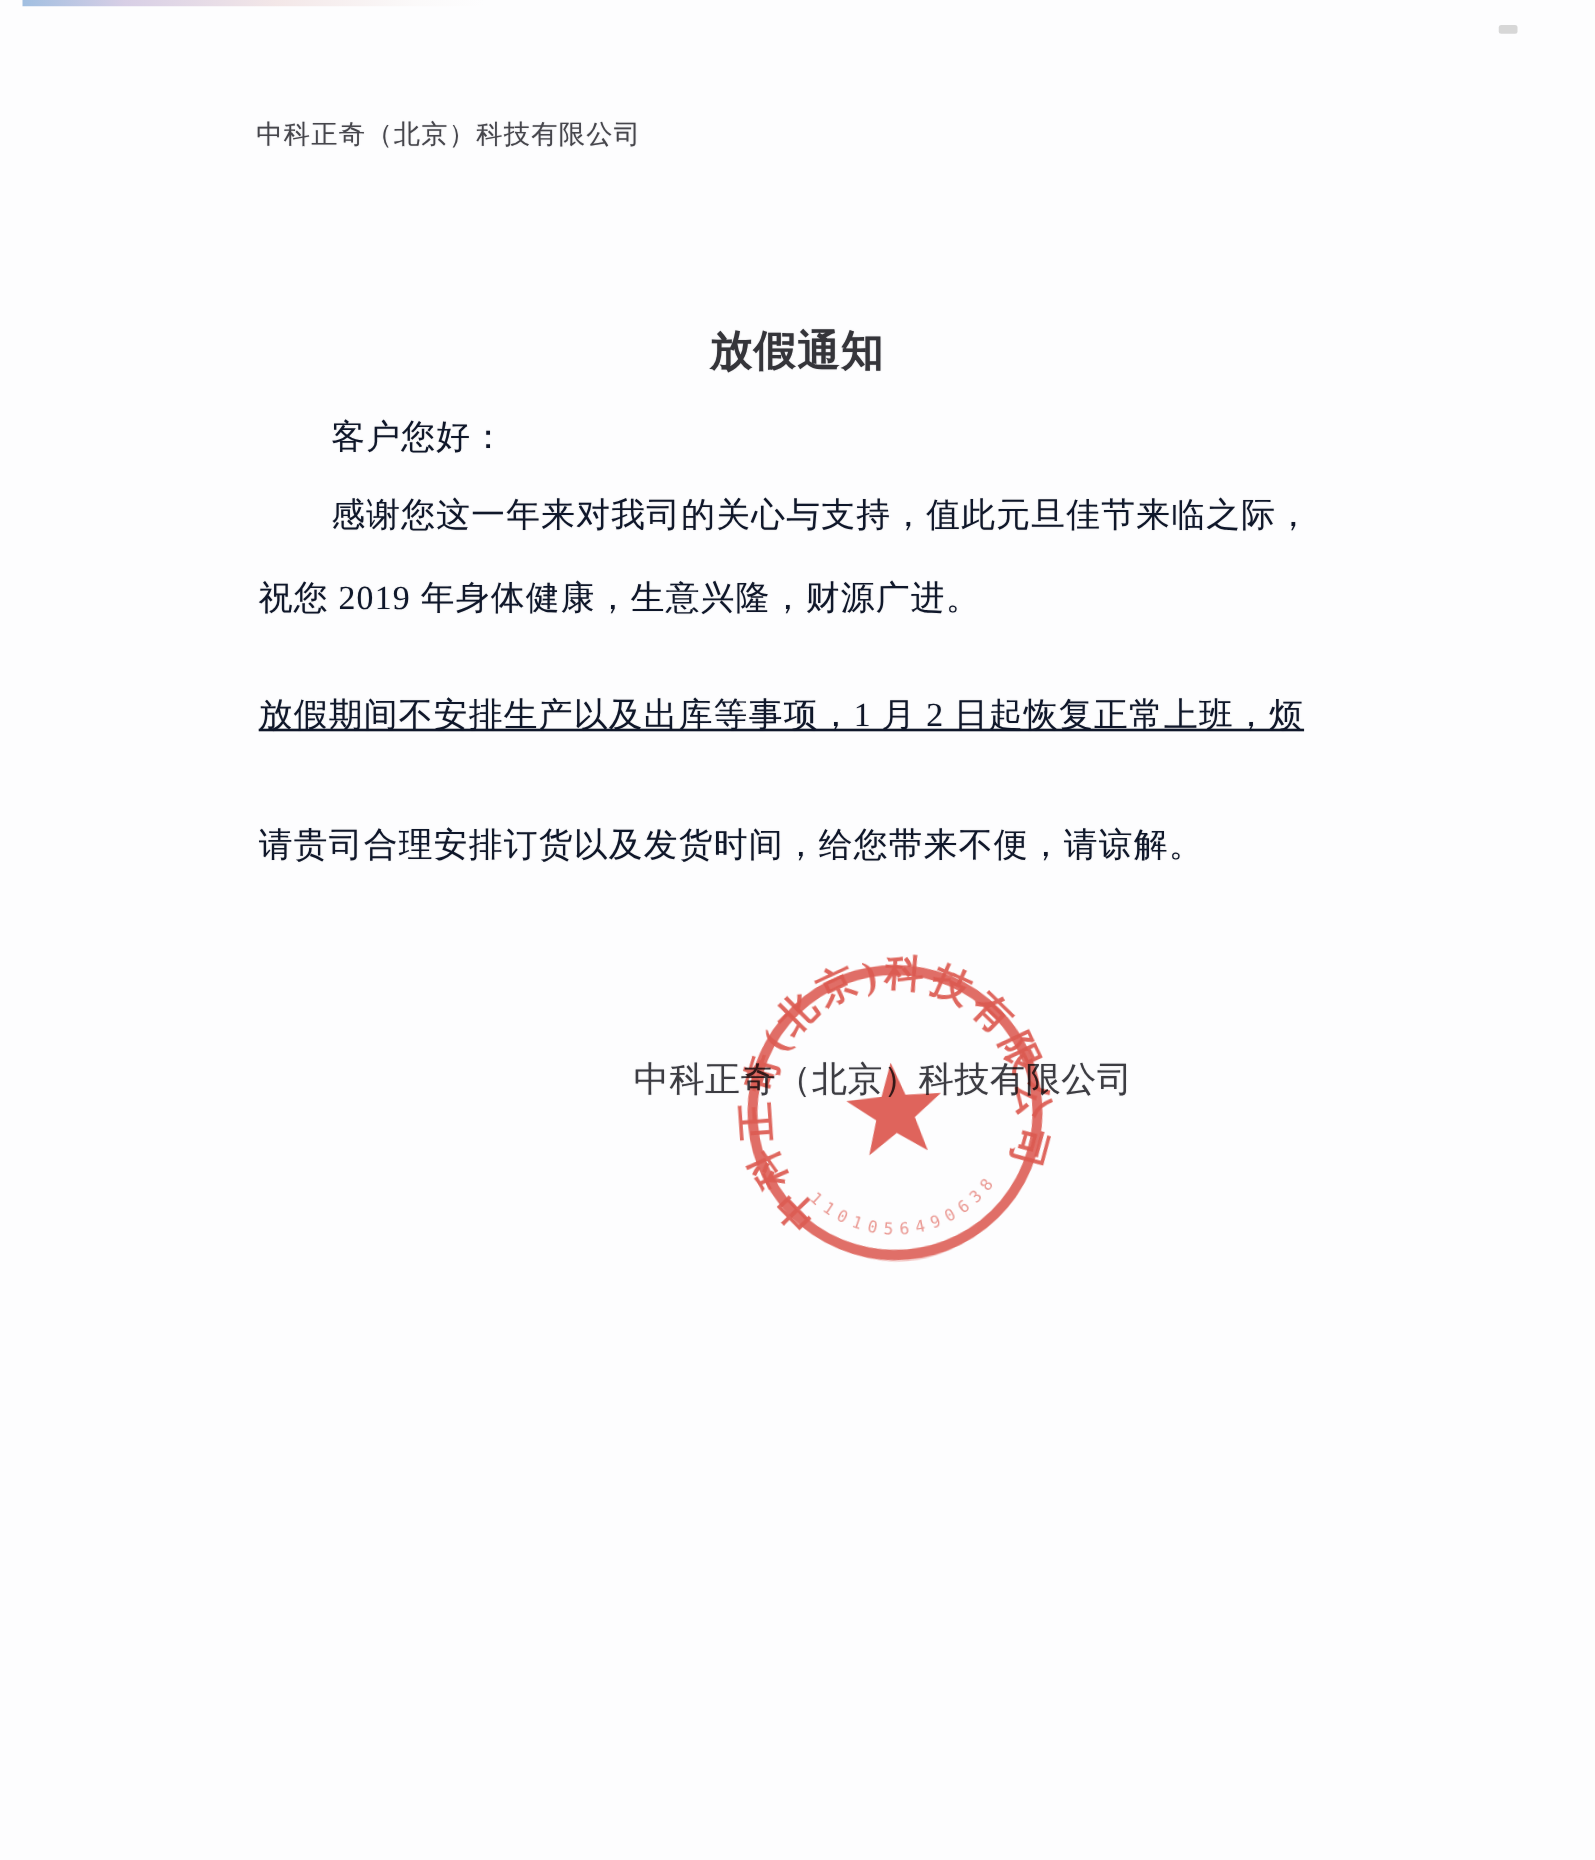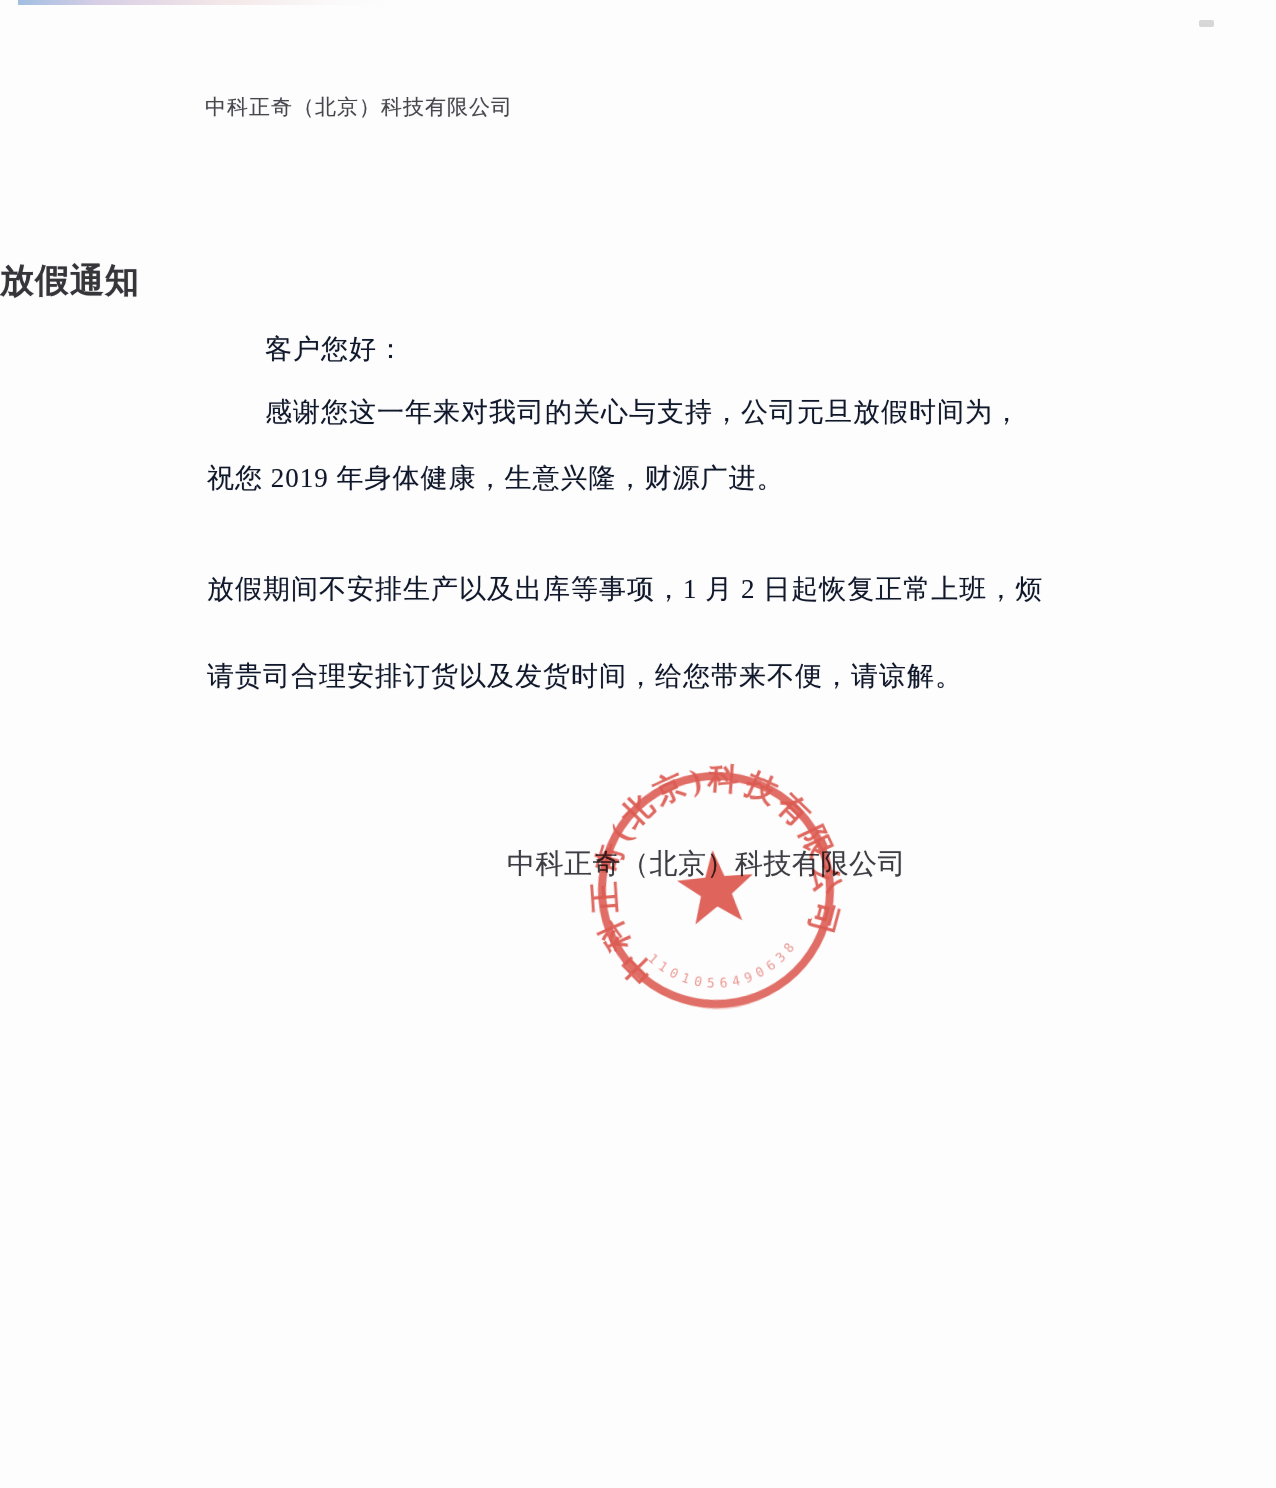--- a/index.html
+++ b/index.html
@@ -44,20 +44,21 @@
     letter-spacing: 1px;
     color: #46464c;
     text-shadow: 0 0 1px rgba(70,70,80,0.35);
     white-space: nowrap;
   }
 
   .notice-title {
     position: absolute;
     left: 0; top: 258px;
     width: 1276px;
+    text-align: center;
     font-size: 34px;
     font-weight: 700;
     letter-spacing: 1px;
     color: #35353a;
     text-shadow: 0 0 1px rgba(50,50,60,0.4);
   }
 
   .body-line {
     position: absolute;
     left: 207px;
@@ -65,21 +66,21 @@
     letter-spacing: 1px;
     color: #0f172a;
     white-space: nowrap;
     text-shadow: 0 0 1px rgba(60,60,70,0.35);
   }
   .body-line.indent { left: 265px; }
   .line-1 { top: 331px; }
   .line-2 { top: 394px; }
   .line-3 { top: 460px; }
   .line-4 { top: 524px; }
-  .line-5 { top: 571px; }
+  .line-5 { top: 554px; text-decoration: underline; }
   .line-6 { top: 658px; }
 
   .sig-company {
     position: absolute;
     left: 507px; top: 845px;
     font-size: 28px;
     letter-spacing: 0.5px;
     color: #3c3c42;
     white-space: nowrap;
     text-shadow: 0 0 1px rgba(60,60,70,0.35);
@@ -117,21 +118,21 @@
 <div class="page">
 
   <div class="scan-strip"></div>
   <div class="scan-speck"></div>
 
   <div class="header-company">中科正奇（北京）科技有限公司</div>
 
   <div class="notice-title">放假通知</div>
 
   <div class="body-line line-1 indent">客户您好：</div>
-  <div class="body-line line-2 indent">感谢您这一年来对我司的关心与支持，公司元旦放假时间为，</div>
+  <div class="body-line line-2 indent">感谢您这一年来对我司的关心与支持，值此元旦佳节来临之际，</div>
   <div class="body-line line-3">祝您 2019 年身体健康，生意兴隆，财源广进。</div>
   <div class="body-line line-5">放假期间不安排生产以及出库等事项，1 月 2 日起恢复正常上班，烦</div>
   <div class="body-line line-6">请贵司合理安排订货以及发货时间，给您带来不便，请谅解。</div>
 
   <div class="sig-company">中科正奇（北京）科技有限公司</div>
 
   <svg class="stamp" viewBox="-127 -127 254 254">
 
     <circle r="114" fill="none" stroke="#dc4f44" stroke-width="8" opacity="0.88"></circle>
 

